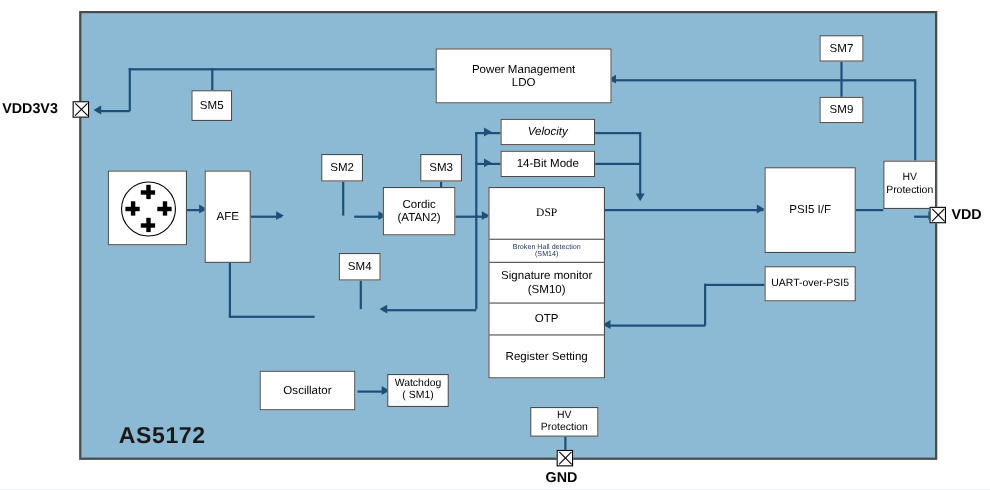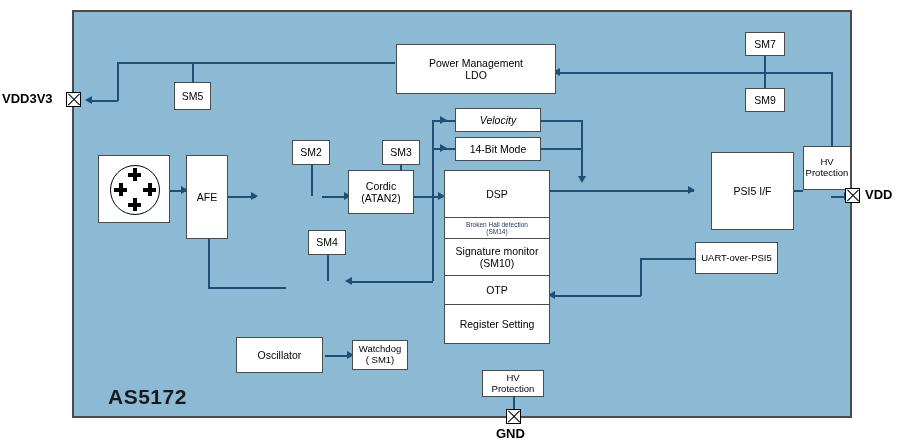--- a/index.html
+++ b/index.html
@@ -294,21 +294,21 @@
 
   <div class="box" style="left:455px; top:108px; width:86px; height:24px;font-style:italic;">
     <span>Velocity</span>
   </div>
 
   <div class="box" style="left:455px; top:137px; width:86px; height:24px;">
     <span>14-Bit Mode</span>
   </div>
 
   <div class="dspstack">
-    <div class="cell" style="height:46px;">
+    <div class="cell" style="height:46px;font-family:Liberation Serif, serif;">
       <span>DSP</span>
     </div>
     <div class="cell" style="height:20px;">
       <span class="brokenhall">Broken Hall detection</span>
       <span class="brokenhall">(SM14)</span>
     </div>
     <div class="cell" style="height:36px;">
       <span>Signature monitor</span>
       <span>(SM10)</span>
     </div>
@@ -327,21 +327,21 @@
 
   <div class="box" style="left:236px; top:337px; width:87px; height:36px;">
     <span>Oscillator</span>
   </div>
 
   <div class="box small" style="left:352px; top:340px; width:56px; height:30px;">
     <span>Watchdog</span>
     <span>( SM1)</span>
   </div>
 
-  <div class="box" style="left:695px; top:152px; width:83px; height:78px;margin-left:16px;">
+  <div class="box" style="left:695px; top:152px; width:83px; height:78px;">
     <span>PSI5 I/F</span>
   </div>
 
   <div class="box small" style="left:695px; top:242px; width:83px; height:32px;">
     <span>UART-over-PSI5</span>
   </div>
 
   <div class="box small" style="left:482px; top:370px; width:62px; height:27px;">
     <span>HV</span>
     <span>Protection</span>

